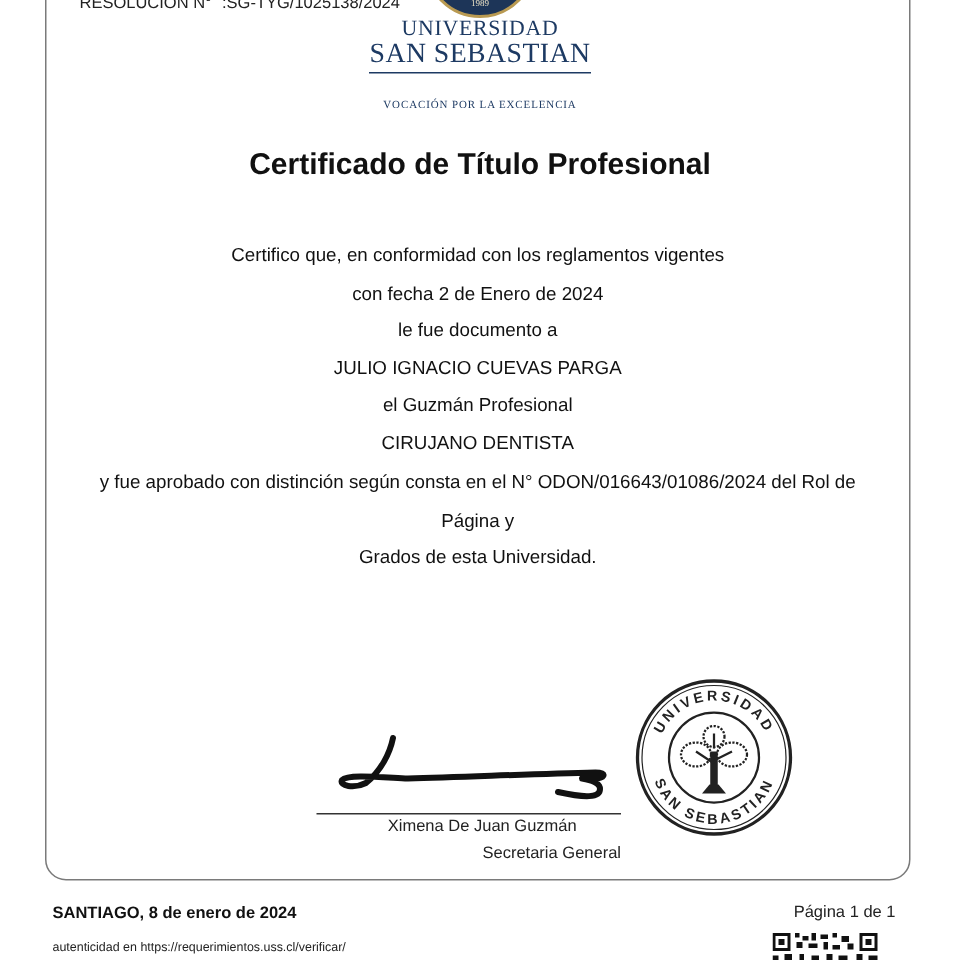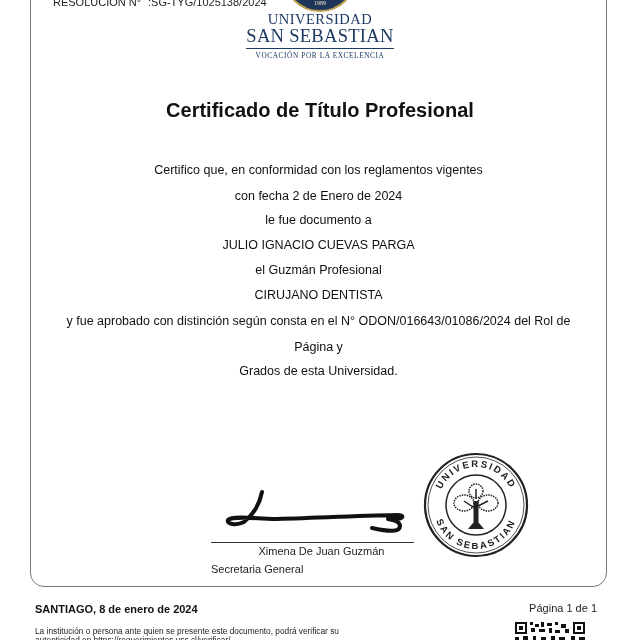--- a/index.html
+++ b/index.html
@@ -11,28 +11,28 @@
   .resolucion .lbl { display:inline-block; width:95px; }
   .logo { position:absolute; left:246px; top:-2px; width:148px; text-align:center; }
   .emblem { position:relative; margin:0 auto; width:74px; height:14px; overflow:hidden; }
   .emblem .disc { position:absolute; left:0; top:-60px; width:74px; height:74px; border-radius:50%;
                   background:#1d3558; border:2px solid #b99a52; box-sizing:border-box; }
   .emblem .year { position:absolute; left:0; right:0; top:2px; font-family:"Liberation Serif", serif;
                   font-size:6px; color:#f0e6c8; text-align:center; }
   .logo .uni { font-family:"Liberation Serif", serif; color:#1d3a63; font-size:14.5px; line-height:15px; letter-spacing:0.5px; }
   .logo .ss  { font-family:"Liberation Serif", serif; color:#1d3a63; font-size:18.5px; line-height:18px; letter-spacing:0.3px; }
   .logo .motto { font-family:"Liberation Serif", serif; color:#1d3a63; font-size:7.3px; letter-spacing:0.6px;
-                 border-top:1px solid #1d3a63; margin-top:3px; padding-top:2px; }
+                 border-top:1px solid #1d3a63; margin-top:3px; padding-top:16px; }
   .title { position:absolute; left:0; right:0; top:99px; text-align:center; font-size:20px; font-weight:bold; color:#111; }
   .line { position:absolute; left:30px; width:577px; text-align:center; font-size:12.5px; color:#111; white-space:nowrap; }
   .b { font-weight:normal; }
   .sig-svg { position:absolute; left:222px; top:488px; }
   .sig-rule { position:absolute; left:211px; top:542px; width:203px; border-top:1px solid #333; }
   .sig-name { position:absolute; left:220px; width:203px; text-align:center; top:545px; font-size:11px; color:#222; }
-  .sig-role { position:absolute; left:211px; width:203px; text-align:left; top:563px; font-size:11px; color:#222; }
+  .sig-role { position:absolute; left:211px; width:203px; text-align:right; top:563px; font-size:11px; color:#222; }
   .seal { position:absolute; left:422px; top:451px; }
   .footer-date { position:absolute; left:35px; top:603px; font-size:11px; font-weight:bold; color:#111; }
   .footer-page { position:absolute; right:43px; top:602px; font-size:11px; color:#222; }
   .footer-note { position:absolute; left:35px; top:627px; font-size:8.3px; line-height:9px; color:#222; width:330px; }
   .qr { position:absolute; left:515px; top:622px; }
 </style>
 </head>
 <body>
 
 <div class="frame"></div>
@@ -88,21 +88,20 @@
   <path d="M46 78 L62 78 L57 72 L51 72 Z" fill="#222"></path>
   <ellipse cx="54" cy="40" rx="7" ry="7" fill="none" stroke="#222" stroke-width="1.5" stroke-dasharray="1.5 1"></ellipse>
   <ellipse cx="42" cy="52" rx="10" ry="8" fill="none" stroke="#222" stroke-width="1.5" stroke-dasharray="1.5 1"></ellipse>
   <ellipse cx="66" cy="52" rx="10" ry="8" fill="none" stroke="#222" stroke-width="1.5" stroke-dasharray="1.5 1"></ellipse>
   <path d="M54 58 L42 50 M54 56 L66 50 M54 48 L54 38" stroke="#222" stroke-width="1.5"></path>
 </svg>
 
 <div class="footer-date">SANTIAGO, 8 de enero de 2024</div>
 <div class="footer-page">Página 1 de 1</div>
 <div class="footer-note">
-  <div>La institución o persona ante quien se presente este documento, podrá verificar su</div>
   <div>autenticidad en https://requerimientos.uss.cl/verificar/</div>
 </div>
 
 <svg class="qr" width="72" height="24" viewBox="0 0 72 24">
   <rect x="0" y="0" width="12" height="12" fill="#111"></rect>
     <rect x="2" y="2" width="8" height="8" fill="#fff"></rect>
     <rect x="4" y="4" width="4" height="4" fill="#111"></rect>
   <rect x="58" y="0" width="12" height="12" fill="#111"></rect>
     <rect x="60" y="2" width="8" height="8" fill="#fff"></rect>
     <rect x="62" y="4" width="4" height="4" fill="#111"></rect>

